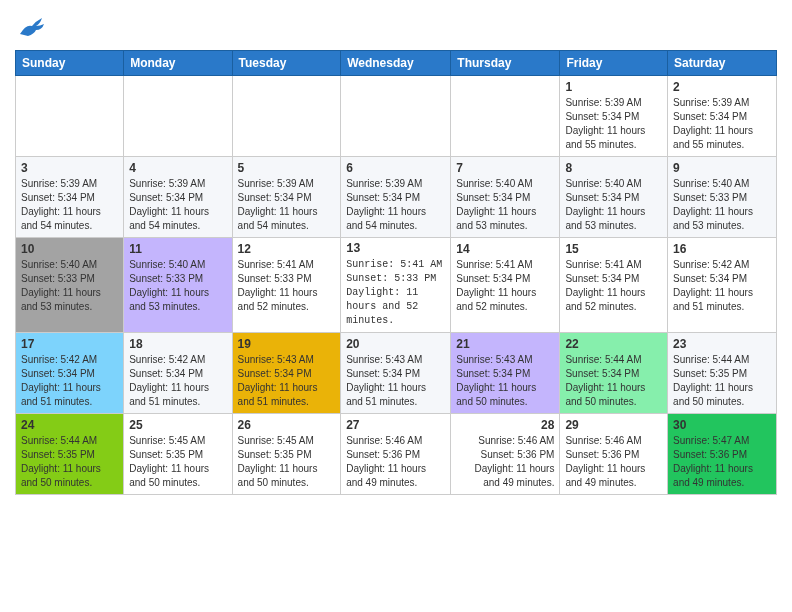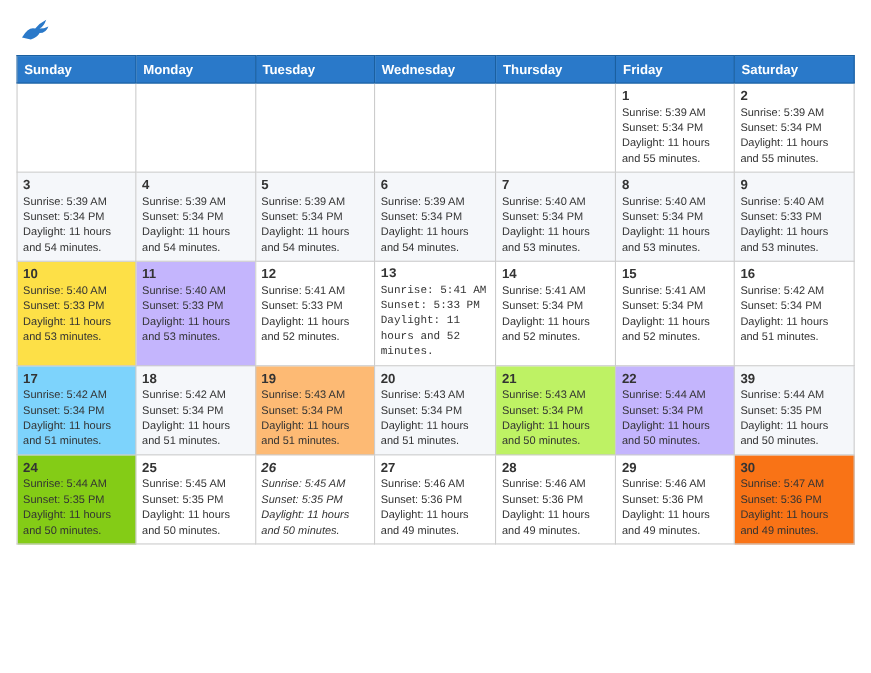--- a/index.html
+++ b/index.html
@@ -200,21 +200,21 @@
 Daylight: 11 hours and 53 minutes.</div>
           </td>
           <td style="background: rgb(245, 247, 250);">
             <span class="day-num">9</span>
             <div class="day-info" style="white-space: pre-line;">Sunrise: 5:40 AM
 Sunset: 5:33 PM
 Daylight: 11 hours and 53 minutes.</div>
           </td>
         </tr>
         <tr>
-          <td style="background: #fde047;">
+          <td style="background: #a3a3a3;">
             <span class="day-num">10</span>
             <div class="day-info" style="white-space: pre-line;">Sunrise: 5:40 AM
 Sunset: 5:33 PM
 Daylight: 11 hours and 53 minutes.</div>
           </td>
           <td style="background: #c4b5fd;">
             <span class="day-num">11</span>
             <div class="day-info" style="white-space: pre-line;">Sunrise: 5:40 AM
 Sunset: 5:33 PM
 Daylight: 11 hours and 53 minutes.</div>
@@ -256,89 +256,89 @@
             <div class="day-info" style="white-space: pre-line;">Sunrise: 5:42 AM
 Sunset: 5:34 PM
 Daylight: 11 hours and 51 minutes.</div>
           </td>
           <td style="background: rgb(245, 247, 250);">
             <span class="day-num">18</span>
             <div class="day-info" style="white-space: pre-line;">Sunrise: 5:42 AM
 Sunset: 5:34 PM
 Daylight: 11 hours and 51 minutes.</div>
           </td>
-          <td style="background: #fdba74;">
+          <td style="background: #eab308;">
             <span class="day-num">19</span>
             <div class="day-info" style="white-space: pre-line;">Sunrise: 5:43 AM
 Sunset: 5:34 PM
 Daylight: 11 hours and 51 minutes.</div>
           </td>
           <td style="background: rgb(245, 247, 250);">
             <span class="day-num">20</span>
             <div class="day-info" style="white-space: pre-line;">Sunrise: 5:43 AM
 Sunset: 5:34 PM
 Daylight: 11 hours and 51 minutes.</div>
           </td>
-          <td style="background: #bef264;">
+          <td style="background: #c4b5fd;">
             <span class="day-num">21</span>
             <div class="day-info" style="white-space: pre-line;">Sunrise: 5:43 AM
 Sunset: 5:34 PM
 Daylight: 11 hours and 50 minutes.</div>
           </td>
-          <td style="background: #c4b5fd;">
+          <td style="background: #86efac;">
             <span class="day-num">22</span>
             <div class="day-info" style="white-space: pre-line;">Sunrise: 5:44 AM
 Sunset: 5:34 PM
 Daylight: 11 hours and 50 minutes.</div>
           </td>
           <td style="background: rgb(245, 247, 250);">
-            <span class="day-num">39</span>
+            <span class="day-num">23</span>
             <div class="day-info" style="white-space: pre-line;">Sunrise: 5:44 AM
 Sunset: 5:35 PM
 Daylight: 11 hours and 50 minutes.</div>
           </td>
         </tr>
         <tr>
           <td style="background: #84cc16;">
             <span class="day-num">24</span>
             <div class="day-info" style="white-space: pre-line;">Sunrise: 5:44 AM
 Sunset: 5:35 PM
 Daylight: 11 hours and 50 minutes.</div>
           </td>
           <td style="background: rgb(255, 255, 255);">
             <span class="day-num">25</span>
             <div class="day-info" style="white-space: pre-line;">Sunrise: 5:45 AM
 Sunset: 5:35 PM
 Daylight: 11 hours and 50 minutes.</div>
           </td>
-          <td style="background: rgb(255, 255, 255); font-style: italic;">
+          <td style="background: rgb(255, 255, 255);">
             <span class="day-num">26</span>
             <div class="day-info" style="white-space: pre-line;">Sunrise: 5:45 AM
 Sunset: 5:35 PM
 Daylight: 11 hours and 50 minutes.</div>
           </td>
           <td style="background: rgb(255, 255, 255);">
             <span class="day-num">27</span>
             <div class="day-info" style="white-space: pre-line;">Sunrise: 5:46 AM
 Sunset: 5:36 PM
 Daylight: 11 hours and 49 minutes.</div>
           </td>
-          <td style="background: rgb(255, 255, 255);">
+          <td style="background: rgb(255, 255, 255); text-align: right;">
             <span class="day-num">28</span>
             <div class="day-info" style="white-space: pre-line;">Sunrise: 5:46 AM
 Sunset: 5:36 PM
 Daylight: 11 hours and 49 minutes.</div>
           </td>
           <td style="background: rgb(255, 255, 255);">
             <span class="day-num">29</span>
             <div class="day-info" style="white-space: pre-line;">Sunrise: 5:46 AM
 Sunset: 5:36 PM
 Daylight: 11 hours and 49 minutes.</div>
           </td>
-          <td style="background: #f97316;">
+          <td style="background: #22c55e;">
             <span class="day-num">30</span>
             <div class="day-info" style="white-space: pre-line;">Sunrise: 5:47 AM
 Sunset: 5:36 PM
 Daylight: 11 hours and 49 minutes.</div>
           </td>
         </tr>
       </tbody>
   </table>
 </div>
 

